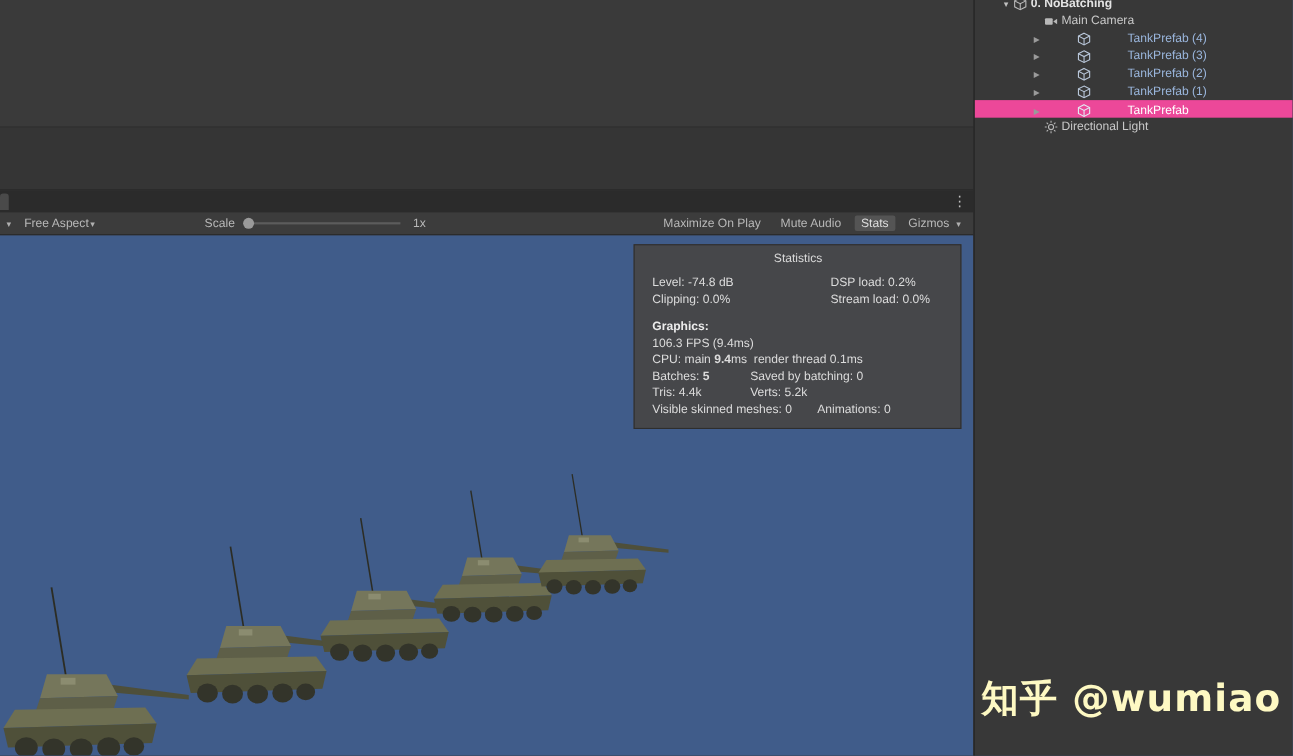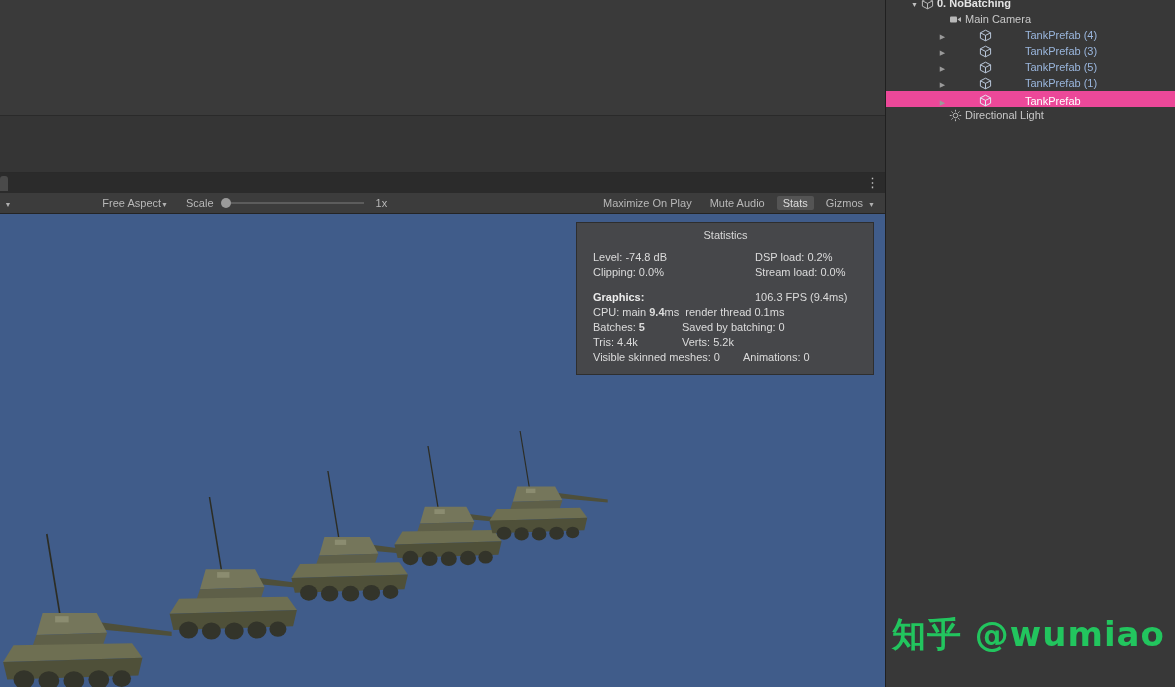--- a/index.html
+++ b/index.html
@@ -9,21 +9,21 @@
   .top-panel{height:116px;background:#3a3a3a;border-bottom:1px solid #2a2a2a;box-sizing:border-box;}
   .mid-panel{height:57px;background:#353535;border-bottom:1px solid #2a2a2a;box-sizing:border-box;}
   .tab-strip{height:20px;background:#2b2b2b;position:relative;}
   .tab-stub{position:absolute;left:0;top:3px;width:8px;height:15px;background:#4a4a4a;border-radius:3px 3px 0 0;}
   .kebab{position:absolute;right:6px;top:1px;color:#c0c0c0;font-size:13px;line-height:18px;cursor:default;}
   .icon-kebab::before{content:"⋮";}
 
   .control-bar{height:21px;background:#3c3c3c;border-bottom:1px solid #242424;box-sizing:border-box;display:flex;align-items:center;font-size:11px;color:#b8b8b8;}
   .dd-arrow-left{width:16px;text-align:center;flex:none;}
   .icon-dd::before{content:"▼";font-size:7px;color:#b0b0b0;}
-  .aspect-dd{width:158px;flex:none;display:flex;justify-content:flex-end;align-items:center;padding:0 6px;box-sizing:border-box;cursor:default;}
+  .aspect-dd{width:158px;flex:none;display:flex;justify-content:flex-start;align-items:center;padding:0 6px;box-sizing:border-box;cursor:default;}
   .scale-group{display:flex;align-items:center;margin-left:12px;}
   .slider{position:relative;width:140px;height:2px;background:#5c5c5c;margin:0 4px 0 10px;}
   .slider-knob{position:absolute;left:-3px;top:-4px;width:10px;height:10px;border-radius:50%;background:#9a9a9a;}
   .scale-value{margin-left:8px;}
   .cb-spacer{flex:1;}
   .tb-btn{padding:1px 6px;margin:0 3px;color:#b8b8b8;cursor:default;white-space:nowrap;}
   .tb-btn.active{background:#545454;border-radius:2px;color:#dedede;}
   .gizmos-btn{display:flex;align-items:center;gap:5px;margin-right:4px;}
 
   .game-view{position:relative;height:473px;background:#405c8a;overflow:hidden;}
@@ -31,37 +31,37 @@
 
   .stats-panel{position:absolute;left:576px;top:8px;width:298px;box-sizing:border-box;background:rgba(70,70,70,0.94);border:1px solid #2e2e2e;color:#dcdcdc;font-size:11px;line-height:15px;padding:5px 10px 9px 11px;}
   .stats-panel span,.stats-panel b{white-space:pre;}
   .stats-title{text-align:center;margin-bottom:7px;color:#d8d8d8;}
   .sheader{font-weight:bold;color:#ececec;}
   .srow{display:flex;padding-left:5px;}
   .w89{width:89px;flex:none;}
   .w135{width:135px;flex:none;}
   .w150{width:150px;flex:none;}
   .w162{width:162px;flex:none;}
-  .gap-before{margin-top:10px;}
+  .gap-before{margin-top:10px;flex-direction:column;}
 
   .hierarchy{position:absolute;left:885px;top:0;width:322px;height:687px;background:#383838;border-left:1px solid #202020;box-sizing:border-box;overflow:hidden;}
   .hrow{height:16px;display:flex;align-items:center;font-size:11px;color:#c8c8c8;padding-left:50px;cursor:default;}
   .hrow.root{padding-left:22px;}
   .hrow.first{margin-top:-5px;}
   .hrow.selected{background:#ec4899;align-items:flex-end;}
   .hrow.bold{font-weight:bold;color:#e4e4e4;}
   .hrow.prefab{color:#9ab6dd;gap:30px;}
   .hrow.selected .hlabel{color:#ffffff;}
   .exp{width:13px;flex:none;text-align:center;}
   .icon-collapsed::before{content:"▶";font-size:7px;color:#9a9a9a;}
   .icon-expanded::before{content:"▼";font-size:7px;color:#c0c0c0;}
   .hicon{width:13px;height:13px;flex:none;margin-right:3px;}
   .hlabel{white-space:nowrap;}
 
-  .watermark{position:absolute;left:892px;top:612px;font-size:34px;font-weight:600;color:#22c55e;font-family:"DejaVu Sans","DejaVu Serif",sans-serif;letter-spacing:1px;}
+  .watermark{position:absolute;left:892px;top:612px;font-size:34px;font-weight:600;color:#fef9c3;font-family:"DejaVu Sans","DejaVu Serif",sans-serif;letter-spacing:1px;}
 </style>
 </head>
 <body>
 
 <div class="left-pane">
   <div class="top-panel"></div>
   <div class="mid-panel"></div>
 
   <div class="tab-strip">
     <div class="tab-stub"></div>
@@ -188,21 +188,21 @@
       </svg>
     <span class="hlabel">TankPrefab (3)</span>
   </div>
 
   <div class="hrow prefab">
     <span class="exp icon-collapsed"></span>
     <svg class="hicon" viewBox="0 0 13 13">
         <path d="M6.5 1.2 L11.6 3.8 L11.6 9.2 L6.5 11.8 L1.4 9.2 L1.4 3.8 Z" fill="none" stroke="#b9c7da" stroke-width="1"></path>
         <path d="M1.4 3.8 L6.5 6.4 L11.6 3.8 M6.5 6.4 L6.5 11.8" fill="none" stroke="#b9c7da" stroke-width="1"></path>
       </svg>
-    <span class="hlabel">TankPrefab (5)</span>
+    <span class="hlabel">TankPrefab (2)</span>
   </div>
 
   <div class="hrow prefab">
     <span class="exp icon-collapsed"></span>
     <svg class="hicon" viewBox="0 0 13 13">
         <path d="M6.5 1.2 L11.6 3.8 L11.6 9.2 L6.5 11.8 L1.4 9.2 L1.4 3.8 Z" fill="none" stroke="#b9c7da" stroke-width="1"></path>
         <path d="M1.4 3.8 L6.5 6.4 L11.6 3.8 M6.5 6.4 L6.5 11.8" fill="none" stroke="#b9c7da" stroke-width="1"></path>
       </svg>
     <span class="hlabel">TankPrefab (1)</span>
   </div>

